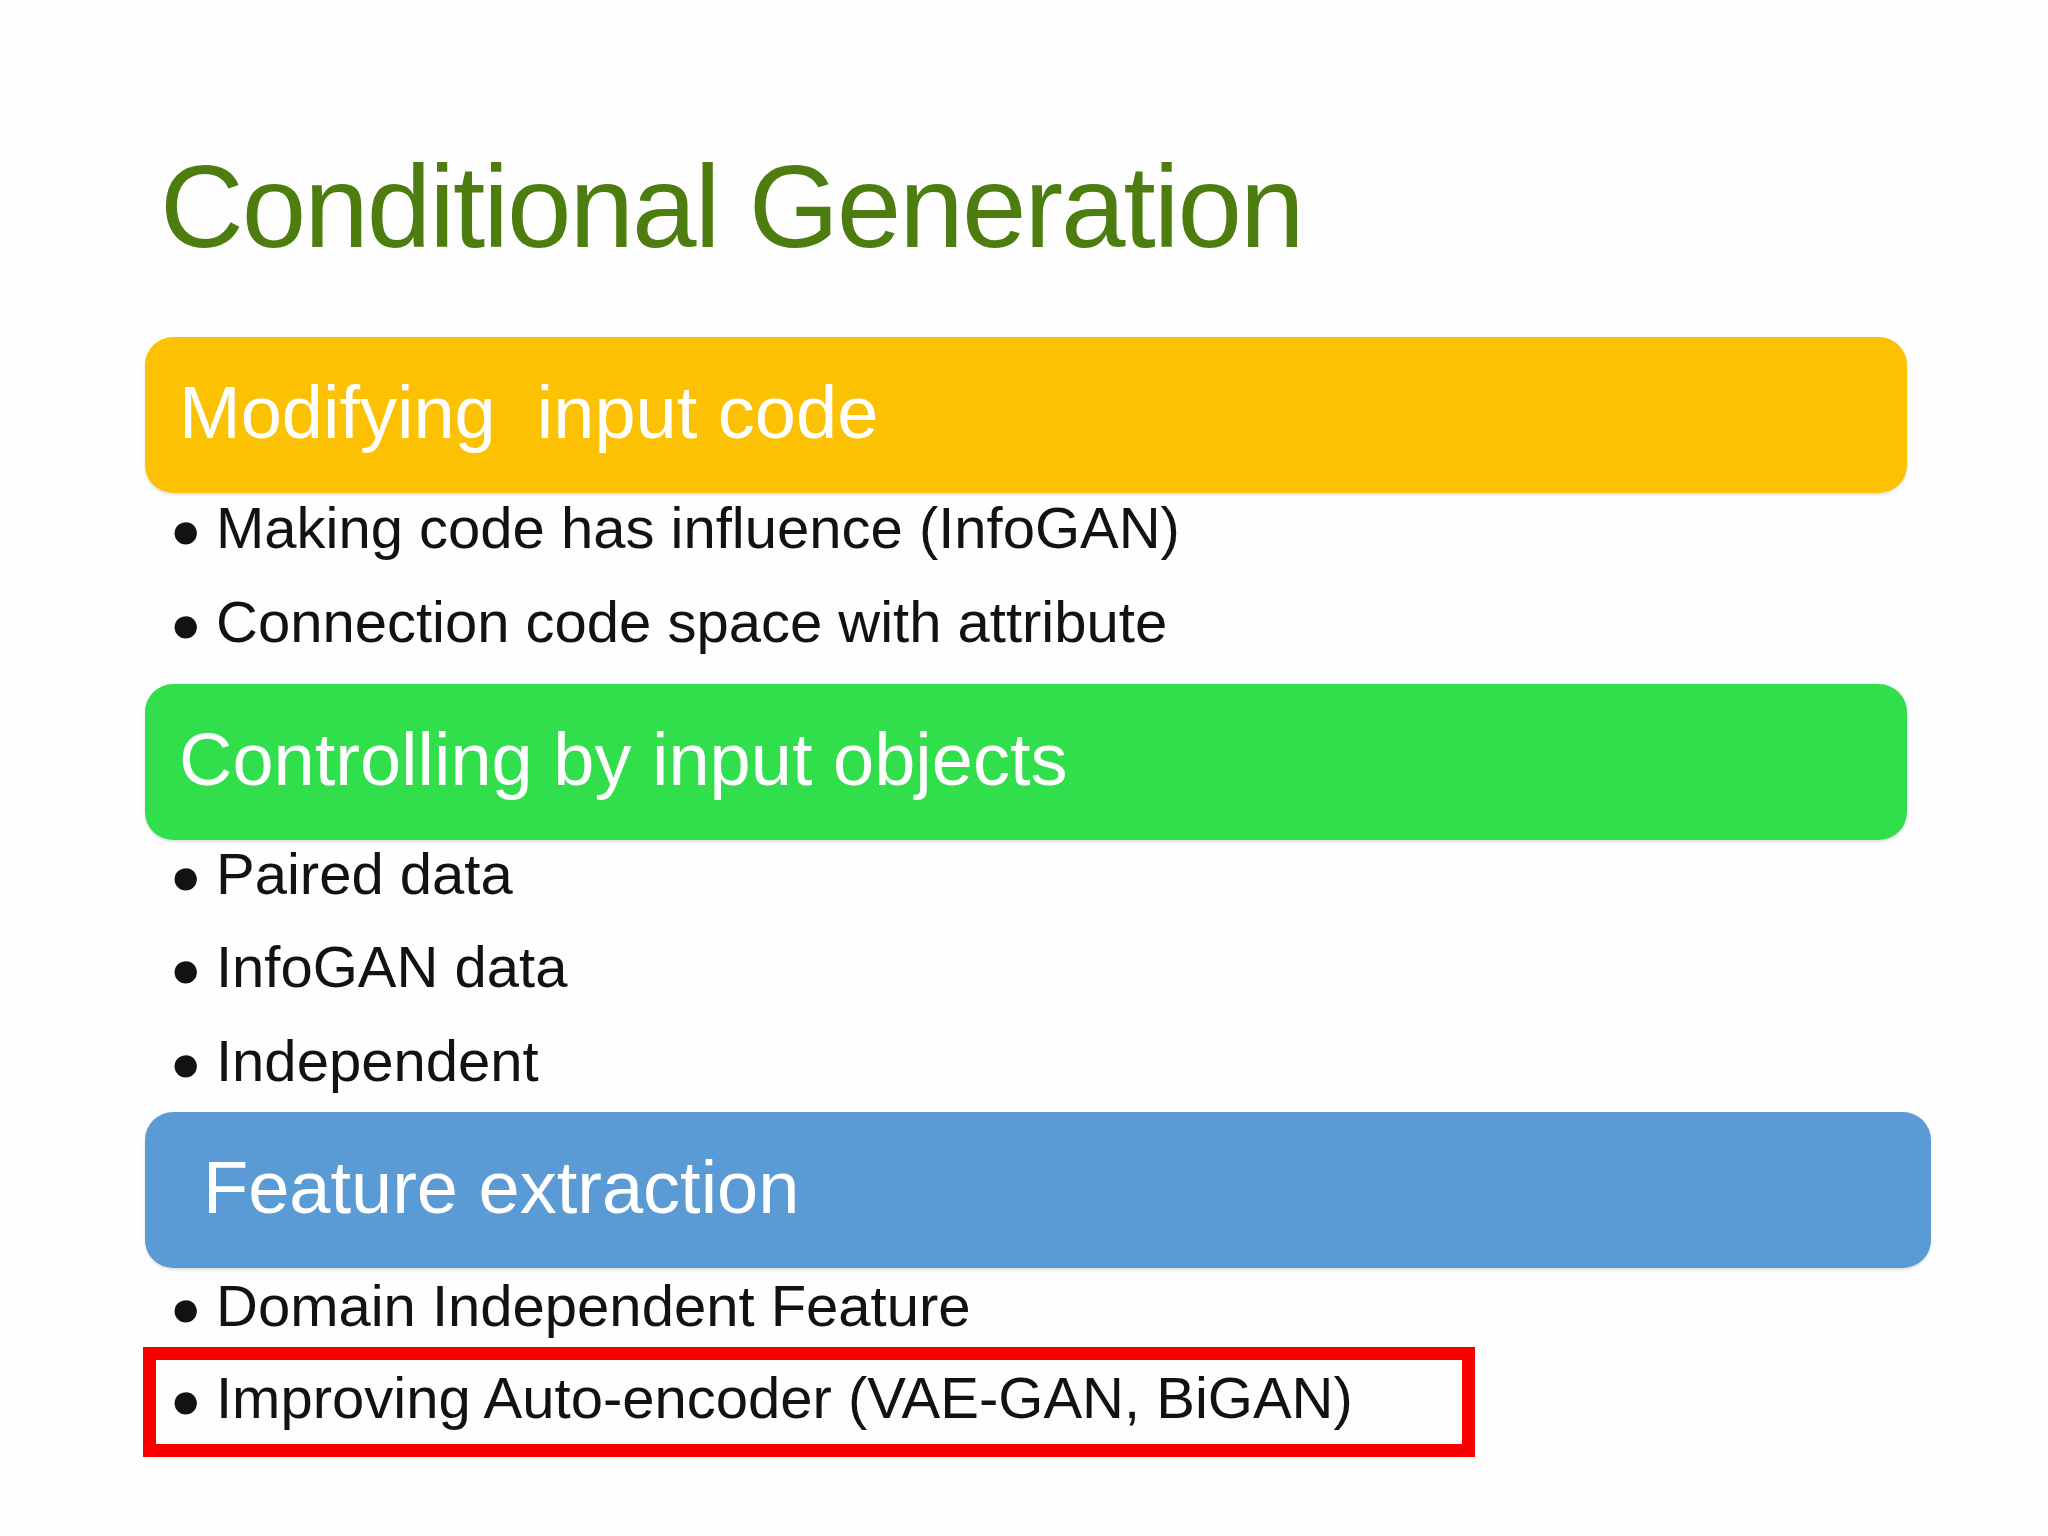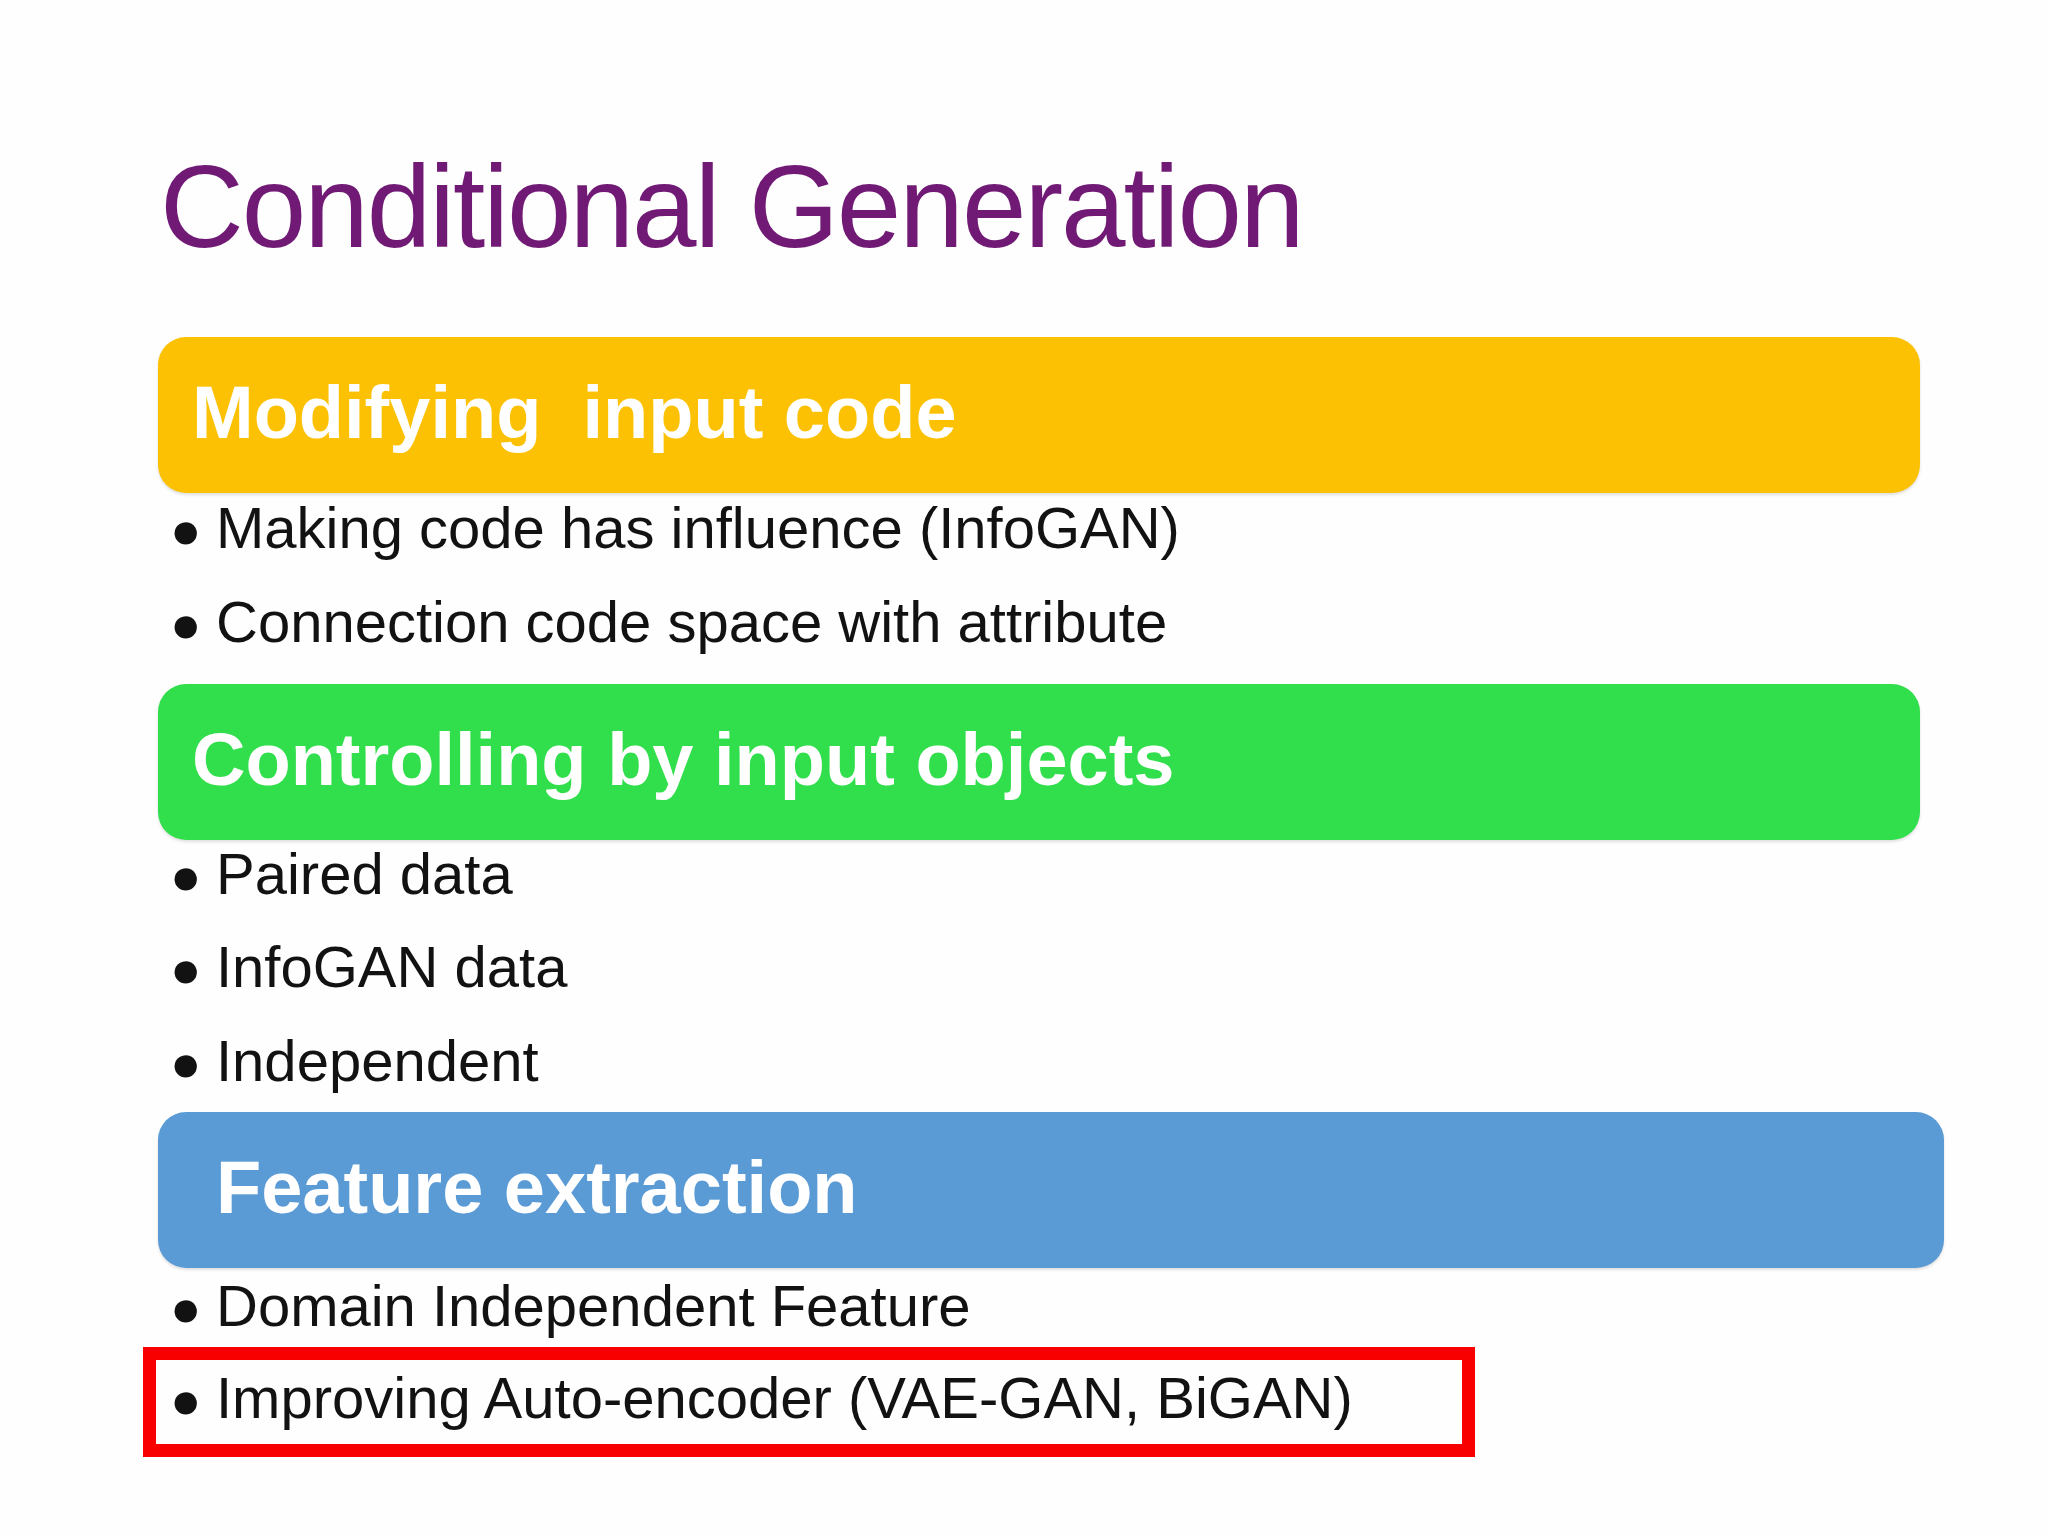--- a/index.html
+++ b/index.html
@@ -17,33 +17,32 @@
     background: #fefefe;
     overflow: hidden;
   }
   .slide-title {
     position: absolute;
     left: 160px;
     top: 140px;
     font-size: 116px;
     font-weight: 300;
     letter-spacing: -2px;
-    color: #701a75;
+    color: #4d7c0f;
     white-space: nowrap;
   }
   .banner {
     position: absolute;
-    left: 158px;
+    left: 145px;
     width: 1762px;
     height: 156px;
     border-radius: 28px;
     display: flex;
     align-items: center;
     box-shadow: 0 2px 3px rgba(0,0,0,0.12);
-    font-weight: bold;
   }
   .banner-label {
     padding-left: 34px;
     font-size: 74px;
     color: #ffffff;
     white-space: pre-wrap;
     margin-top: -6px;
   }
   .banner-orange { top: 337px; }
   .banner-green  { top: 684px; }

